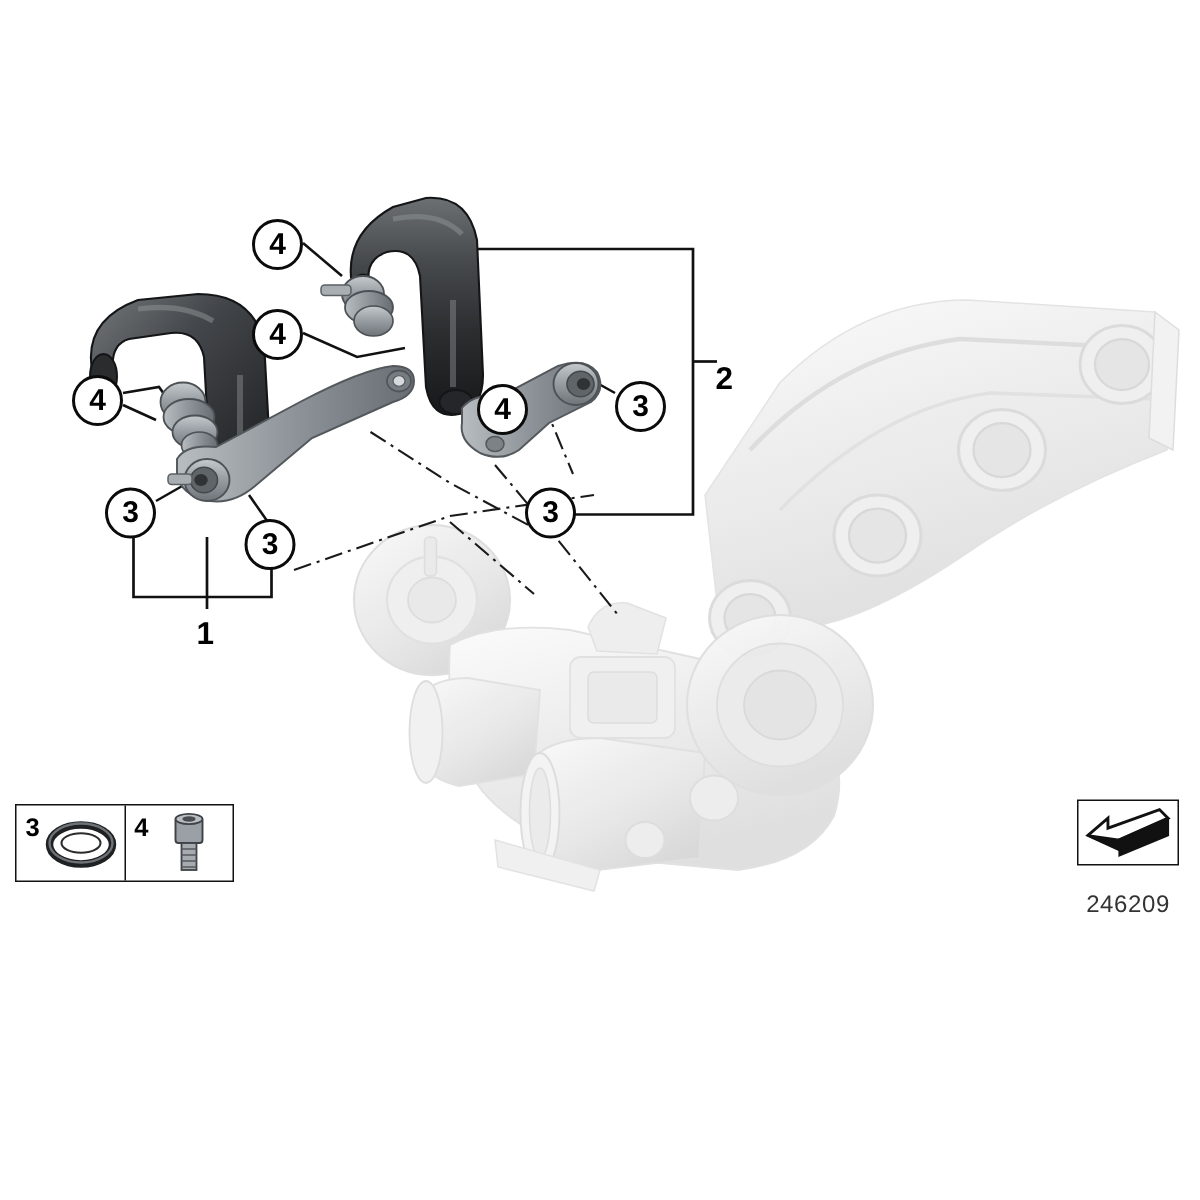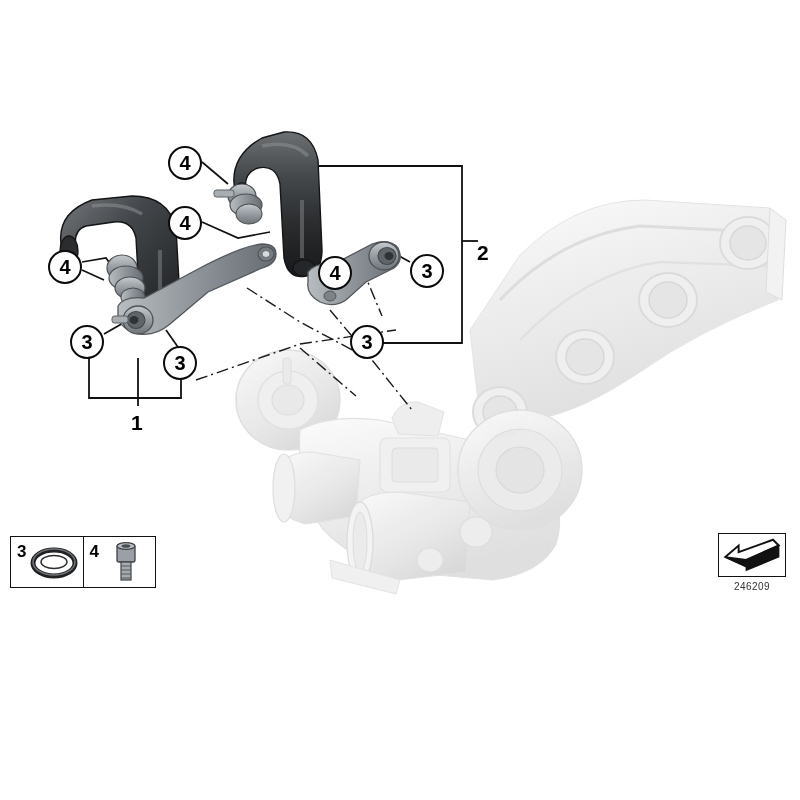--- a/index.html
+++ b/index.html
@@ -30,21 +30,21 @@
   .legend-cell{position:relative;flex:1;box-sizing:border-box;}
   .legend-cell + .legend-cell{border-left:1.6px solid #111;}
   .legend-num{position:absolute;left:6px;top:5px;font-size:17px;font-weight:bold;
               color:#000;font-family:"Liberation Sans","DejaVu Sans",sans-serif;}
   .legend-art{position:absolute;right:4px;top:3px;width:52px;height:45px;}
 
   
   #watermark{position:absolute;left:718px;top:533px;width:68px;height:64px;z-index:30;}
   #wm-box{width:68px;height:44px;border:1.4px solid #111;box-sizing:border-box;
           background:#fff;}
-  #wm-id{margin-top:4px;text-align:center;font-size:10px;color:#333;
+  #wm-id{margin-top:18px;text-align:center;font-size:16px;color:#333;
          letter-spacing:.4px;font-family:"Liberation Sans","DejaVu Sans",sans-serif;}
 
   
   #footer{position:absolute;left:0;top:700px;width:800px;height:100px;}
 </style>
 </head>
 <body>
 
 <div id="page">
 

